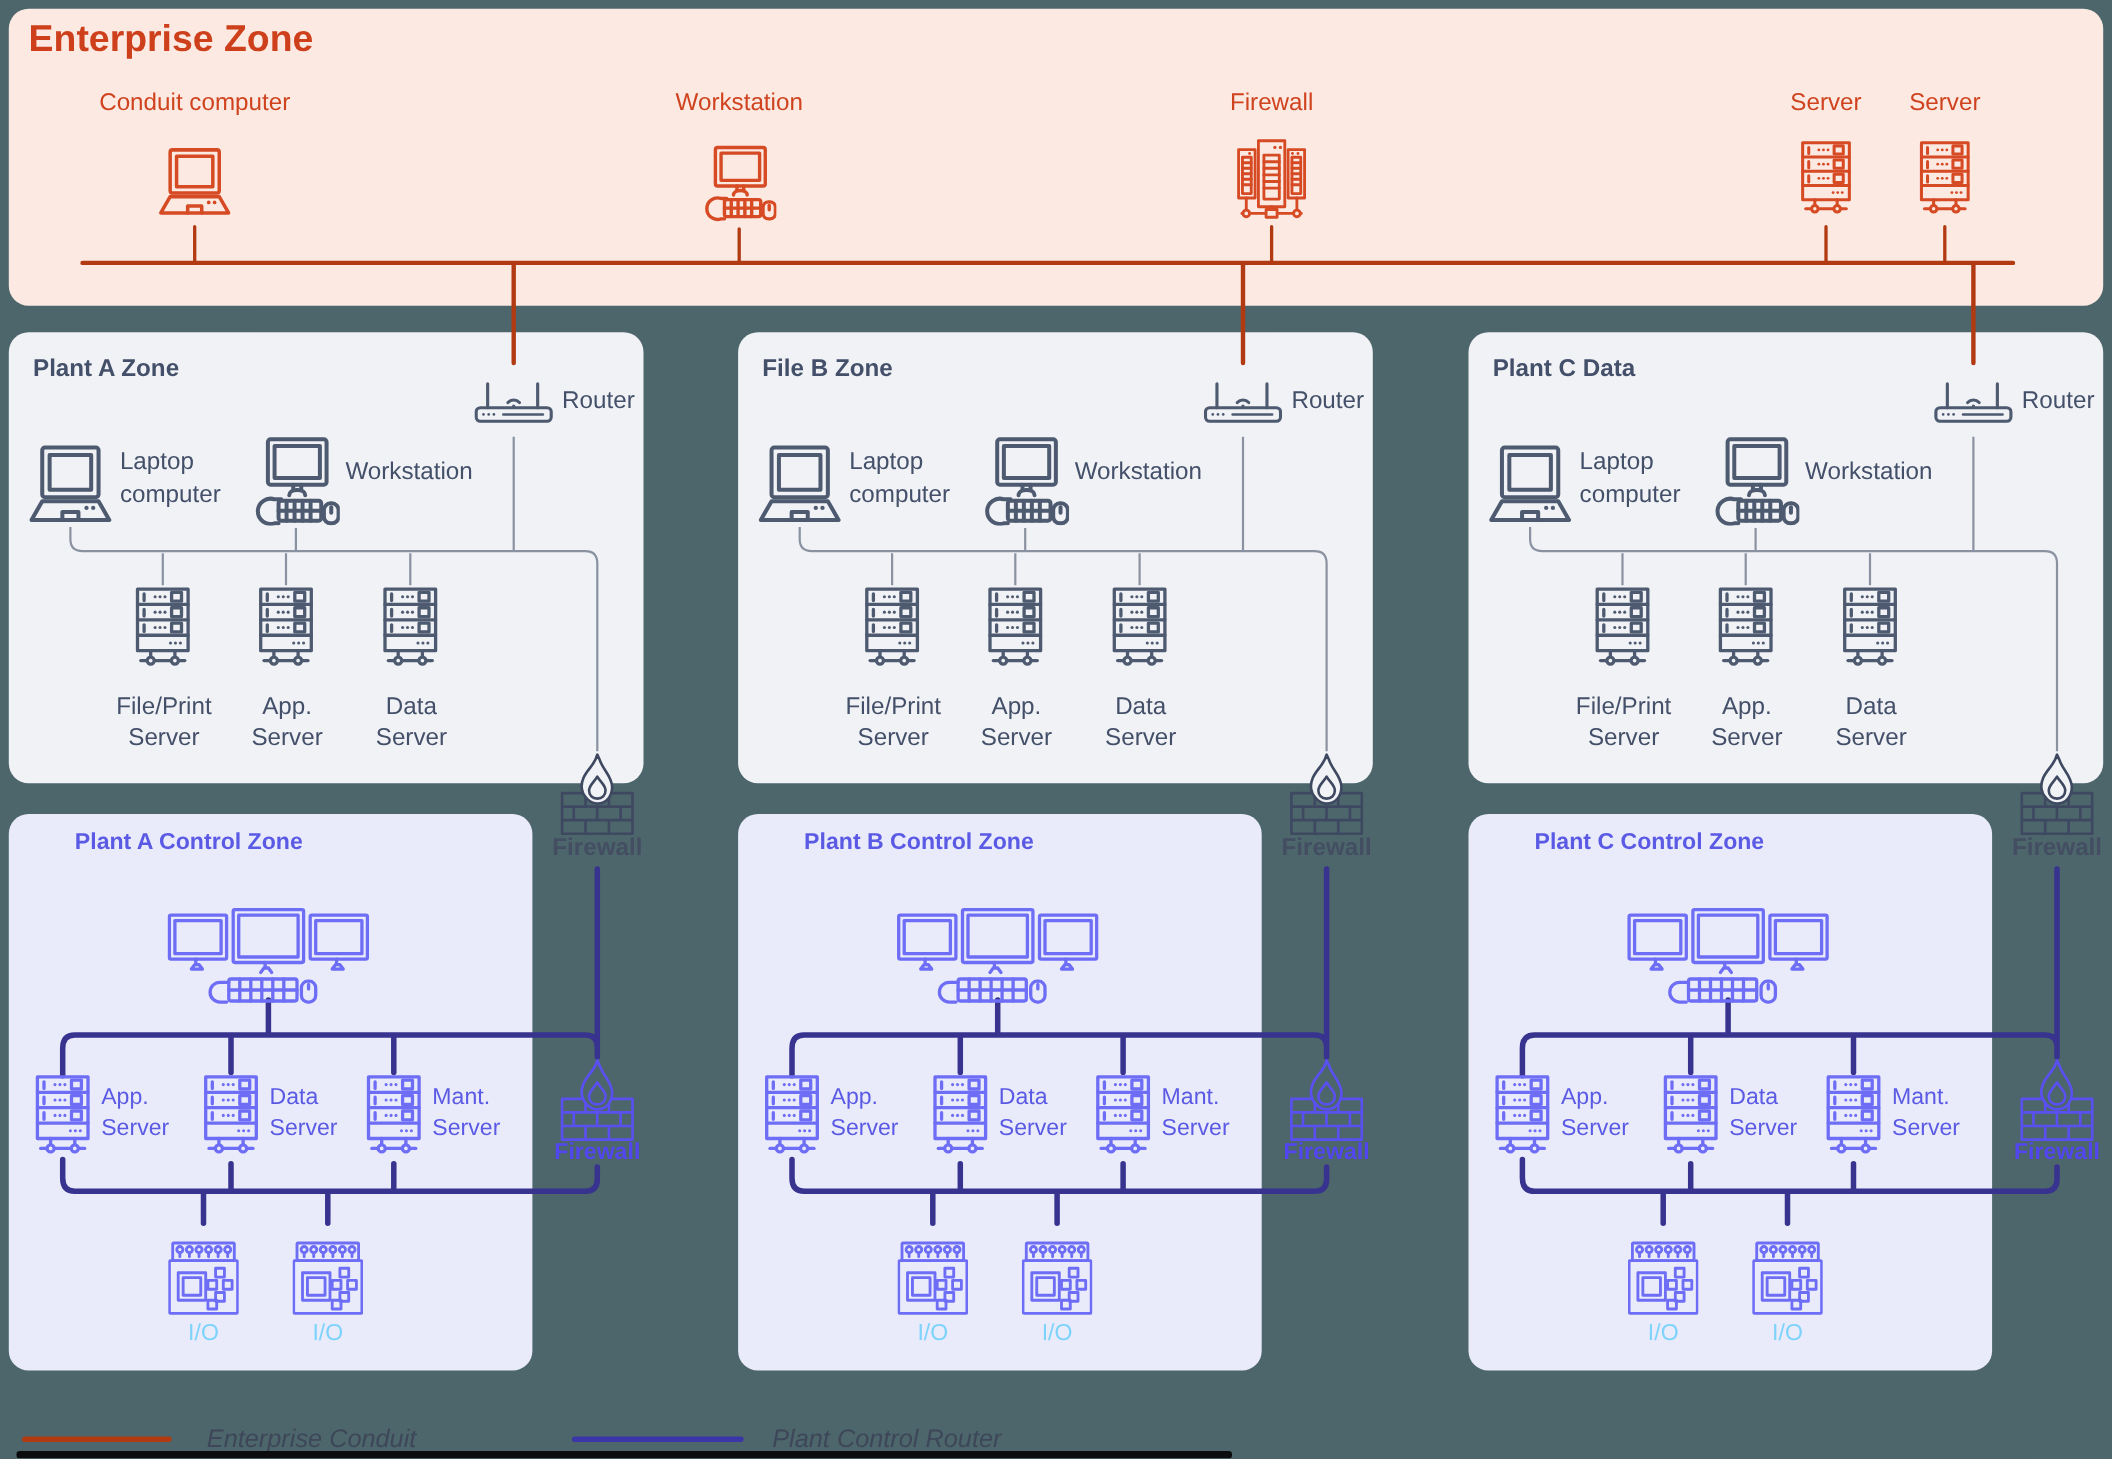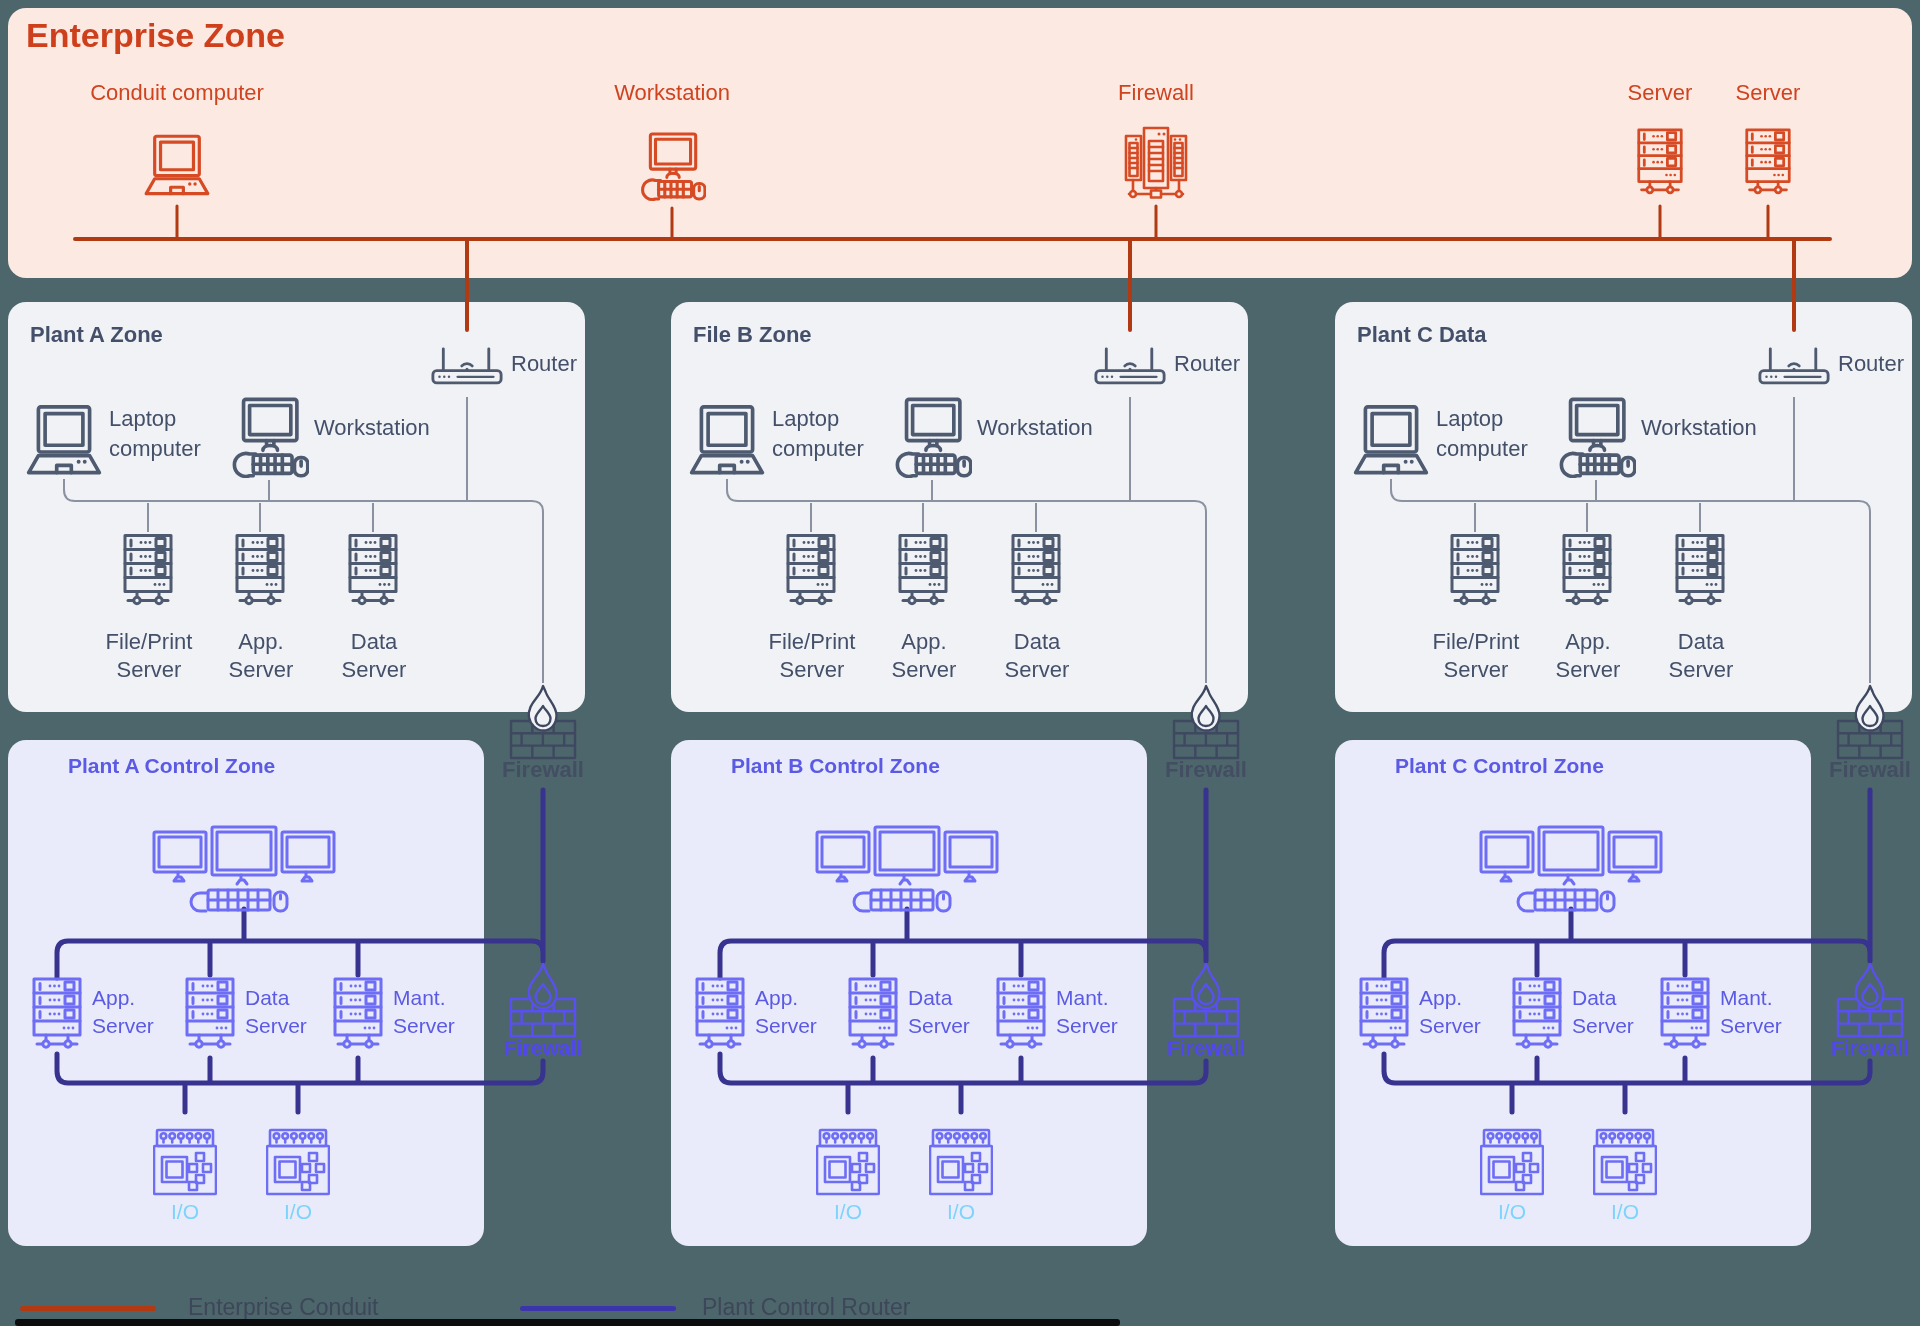--- a/index.html
+++ b/index.html
@@ -48,21 +48,21 @@
   .cz .srv-label{line-height:28px;top:984px;}
   .cz .l1{left:84px;}.cz .l2{left:237px;}.cz .l3{left:385px;}
   .cz .io-icon{top:1128px;width:64px;height:68px;}
   .cz .io1{left:145px;}.cz .io2{left:258px;}
   .cz .io-label{top:1200px;transform:translateX(-50%);font-size:21px;color:#7dd3fc;}
   .cz .iol1{left:177px;}.cz .iol2{left:290px;}
   .cz .fw-icon{top:962px;color:#5A50F2;--flame:#4D666B;}
   .cz .fw-label{top:1036px;color:#5246F0;font-weight:700;}
   
   .legend-swatch{position:absolute;height:5px;border-radius:3px;top:1306px;}
-  .legend-text{position:absolute;top:1294px;font-size:23px;color:#3D4759;white-space:nowrap;}
+  .legend-text{position:absolute;top:1294px;font-size:23px;color:#3D4759;white-space:nowrap;font-style:italic;}
   .sw-ent{left:20px;width:136px;background:#B23A12;}
   .sw-ctl{left:520px;width:156px;background:#3A35A8;}
   .lt-ent{left:188px;}
   .lt-ctl{left:702px;}
   .scrollbar{position:absolute;left:15px;top:1319px;width:1105px;height:7px;background:#0C0C0E;border-radius:3px;z-index:4;}
 </style>
 </head>
 <body>
 
 <svg width="0" height="0" style="position:absolute">

